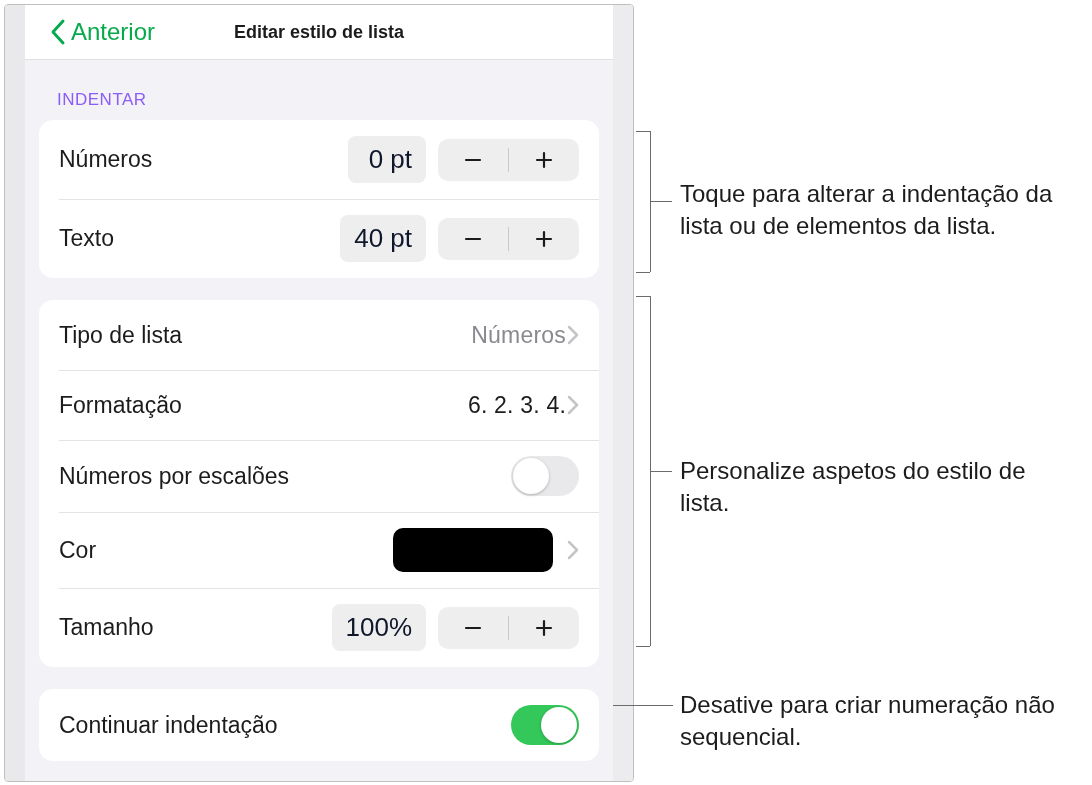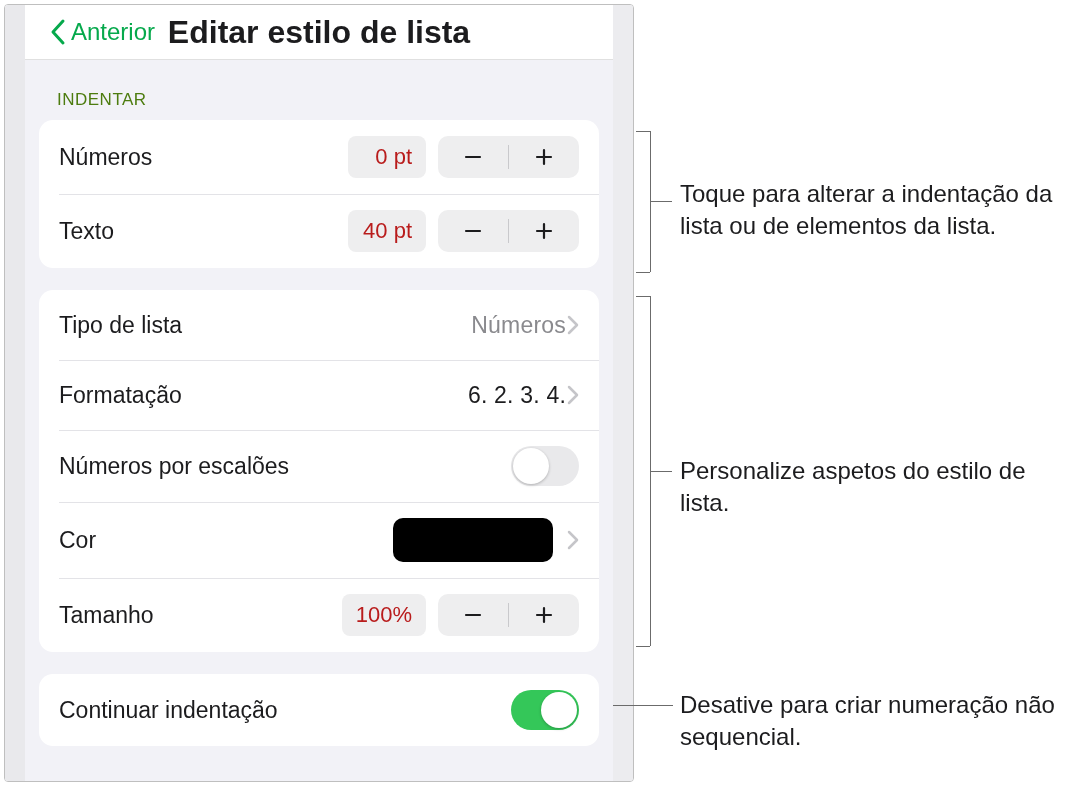--- a/index.html
+++ b/index.html
@@ -48,37 +48,37 @@
       width: 18px;
       height: 28px;
       margin-right: 4px;
       stroke: #06a94c;
       stroke-width: 3;
       fill: none;
       stroke-linecap: round;
       stroke-linejoin: round;
     }
     .header-title {
-      font-size: 32px;
+      font-size: 18px;
       font-weight: 600;
       color: #1c1c1e;
     }
     .panel-body {
       position: absolute;
       top: 55px;
       left: 0;
       right: 0;
       bottom: 0;
       background: #f2f2f7;
       padding: 10px 14px;
       overflow-y: auto;
     }
     .section-header {
       font-size: 17px;
-      color: #4d7c0f;
+      color: #8b5cf6;
       letter-spacing: 0.5px;
       padding: 20px 18px 10px 18px;
       text-transform: uppercase;
     }
     .card {
       background: #fff;
       border-radius: 14px;
       margin-bottom: 22px;
       overflow: hidden;
     }
@@ -100,22 +100,22 @@
     }
     .row-label {
       font-size: 23px;
       color: #1c1c1e;
       flex: 1;
     }
     .value-box {
       background: #eeeeef;
       border-radius: 8px;
       padding: 8px 14px;
-      font-size: 22px;
-      color: #b91c1c;
+      font-size: 26px;
+      color: #0f172a;
       text-align: right;
       margin-right: 12px;
       min-width: 78px;
       margin-left: 46px;
     }
     .stepper {
       display: flex;
       align-items: center;
       background: #eeeeef;
       border-radius: 10px;

